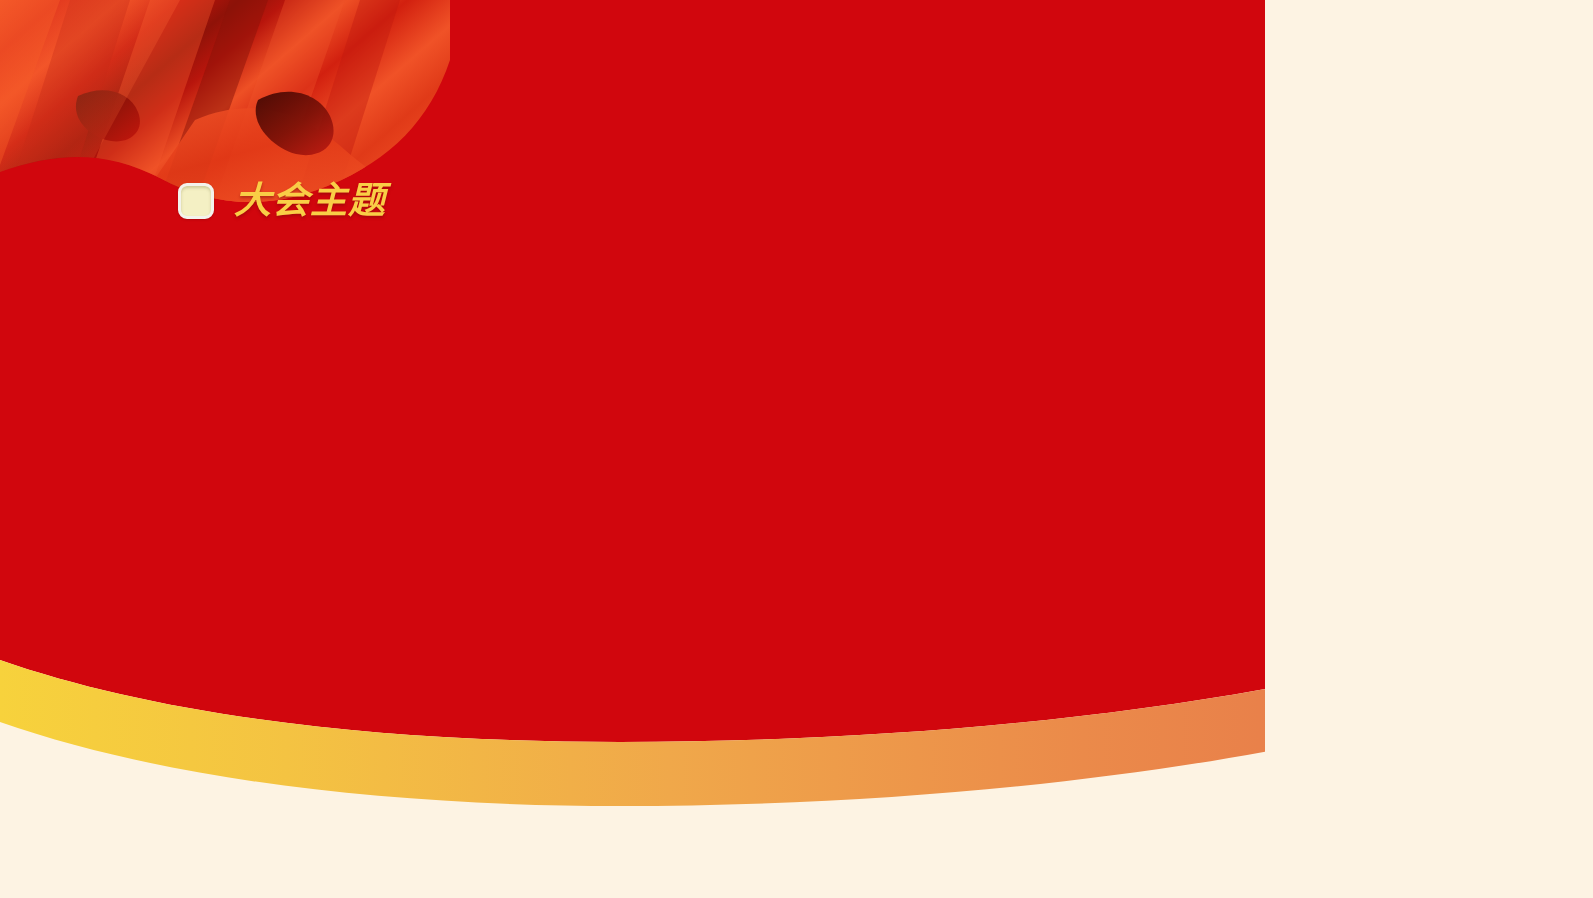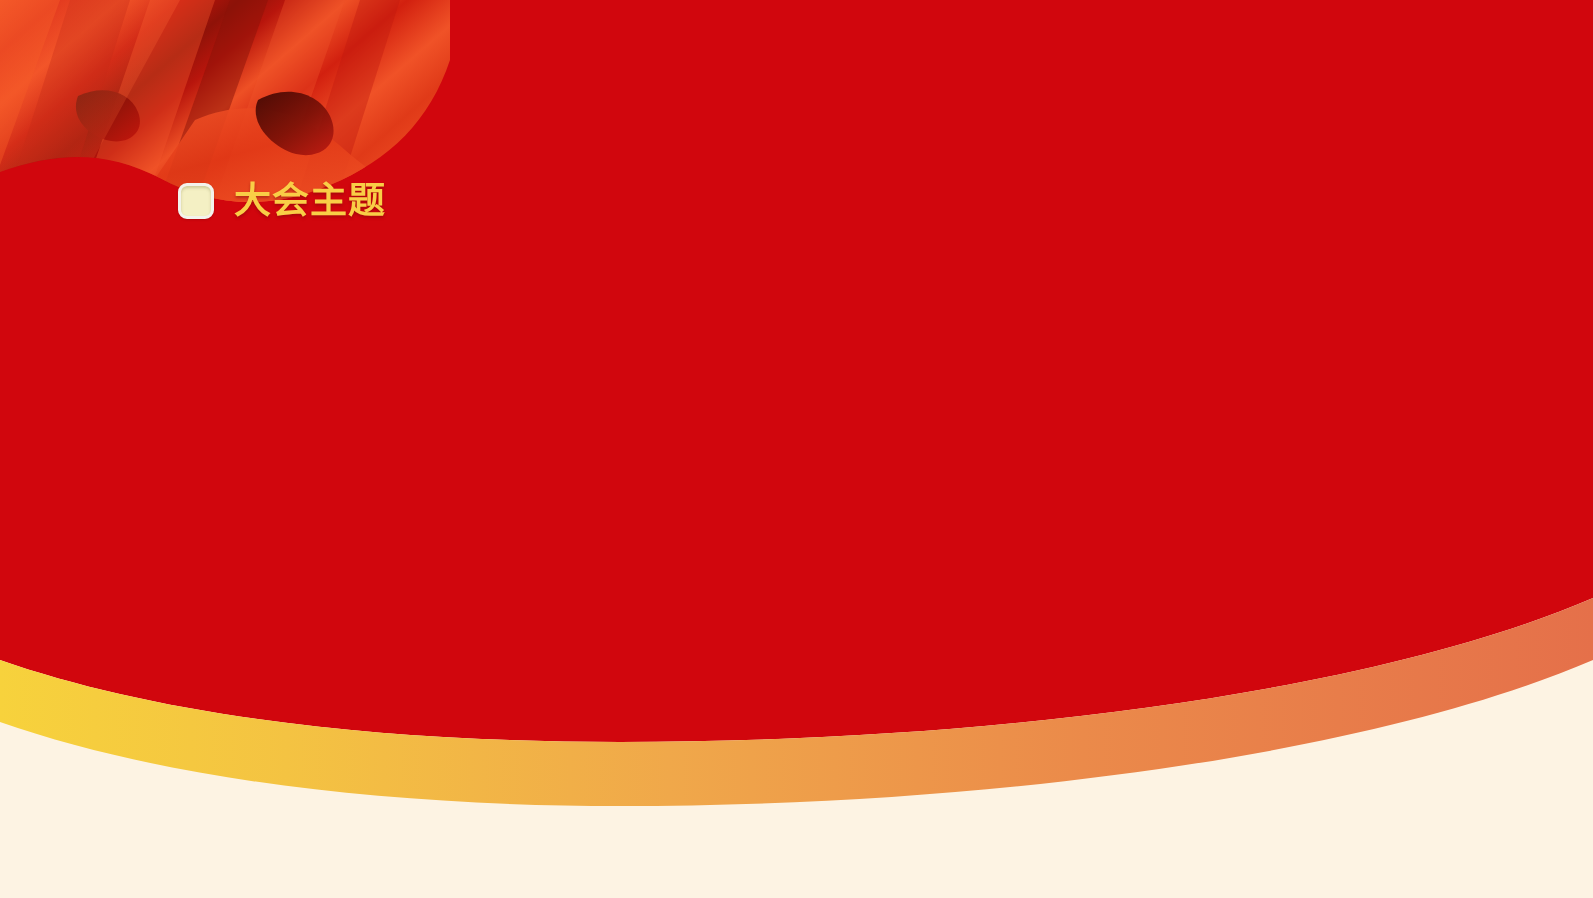--- a/index.html
+++ b/index.html
@@ -7,24 +7,25 @@
     margin: 0;
     padding: 0;
     background: #FDF3E3;
   }
   body {
     font-family: "Liberation Sans", "DejaVu Sans", sans-serif;
   }
 
   #slide {
     position: relative;
-    width: 1593px;
+    width: 1265px;
     height: 898px;
     overflow: hidden;
     background: #FDF3E3;
+    font-style: italic;
   }
 
   
   .bg-cream {
     position: absolute;
     inset: 0;
     background: #FDF3E3;
   }
   .bg-svg {
     position: absolute;

